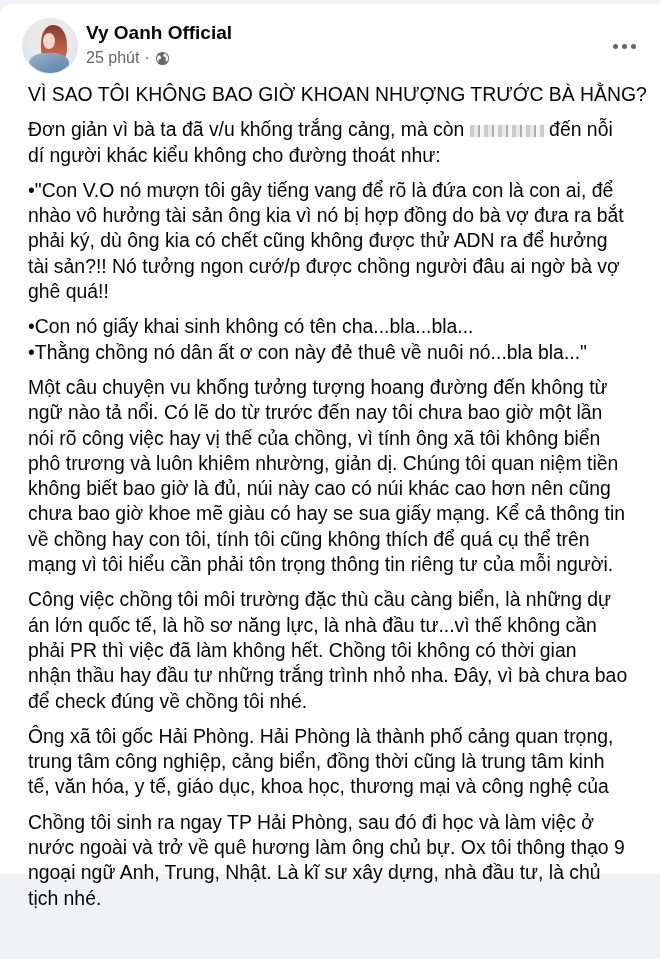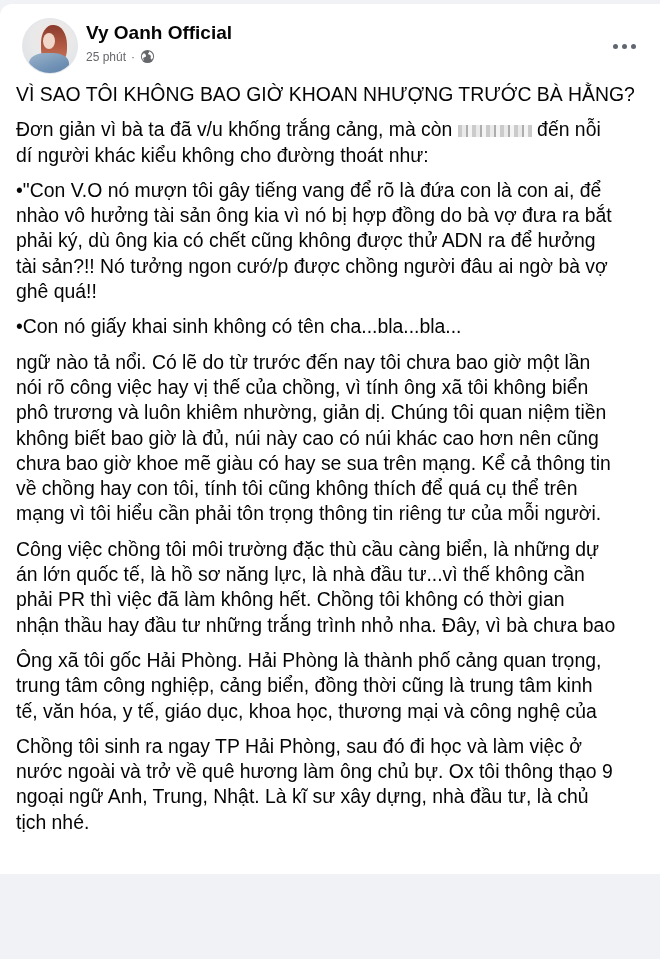--- a/index.html
+++ b/index.html
@@ -34,36 +34,36 @@
     position: absolute; left: 6px; top: 34px; width: 40px; height: 26px;
     background: linear-gradient(160deg, #9db4cc 0%, #6c8fb3 60%, #5a7ca1 100%);
     border-radius: 40% 40% 10% 10%;
   }
   .name {
     position: absolute; left: 64px; top: 4px;
     font-size: 19px; font-weight: bold; color: #050505; white-space: nowrap;
   }
   .meta {
     position: absolute; left: 64px; top: 31px;
-    font-size: 12px; color: #65676b; white-space: nowrap;
+    font-size: 16px; color: #65676b; white-space: nowrap;
     display: flex; align-items: center;
   }
   .meta .dot { margin: 0 5px; }
   .globe { width: 15px; height: 15px; display: inline-block; }
   .more {
     position: absolute; right: 0px; top: 18px; width: 36px; height: 20px;
     display: flex; justify-content: center; align-items: center; gap: 4px;
   }
   .more span { width: 5px; height: 5px; border-radius: 50%; background: #606770; display: block; }
   .content {
     position: absolute; left: 16px; top: 78px; width: 628px;
     font-size: 19.4px; line-height: 25.3px; color: #050505;
   }
   .content p { margin: 0 0 10px 0; }
-  .line { display: block; white-space: nowrap; }
+  .line { display: block; white-space: nowrap; margin-left: 12px; }
   .blur {
     display: inline-block; width: 74px; height: 12px; vertical-align: middle;
     background: repeating-linear-gradient(90deg, #aaa 0 4px, #ddd 4px 8px, #777 8px 10px, #eee 10px 14px);
     opacity: 0.6; filter: blur(0.6px);
   }
 </style>
 </head>
 <body>
 
 <div class="card">
@@ -100,35 +100,38 @@
     </p>
     <p>
       <span class="line">•"Con V.O nó mượn tôi gây tiếng vang để rõ là đứa con là con ai, để</span>
       <span class="line">nhào vô hưởng tài sản ông kia vì nó bị hợp đồng do bà vợ đưa ra bắt</span>
       <span class="line">phải ký, dù ông kia có chết cũng không được thử ADN ra để hưởng</span>
       <span class="line">tài sản?!! Nó tưởng ngon cướ/p được chồng người đâu ai ngờ bà vợ</span>
       <span class="line">ghê quá!!</span>
     </p>
     <p>
       <span class="line">•Con nó giấy khai sinh không có tên cha...bla...bla...</span>
+      <span class="line">•Thằng chồng nó dân ất ơ con này đẻ thuê về nuôi nó...bla bla..."</span>
     </p>
     <p>
+      <span class="line">Một câu chuyện vu khống tưởng tượng hoang đường đến không từ</span>
       <span class="line">ngữ nào tả nổi. Có lẽ do từ trước đến nay tôi chưa bao giờ một lần</span>
       <span class="line">nói rõ công việc hay vị thế của chồng, vì tính ông xã tôi không biển</span>
       <span class="line">phô trương và luôn khiêm nhường, giản dị. Chúng tôi quan niệm tiền</span>
       <span class="line">không biết bao giờ là đủ, núi này cao có núi khác cao hơn nên cũng</span>
-      <span class="line">chưa bao giờ khoe mẽ giàu có hay se sua trên mạng. Kể cả thông tin</span>
+      <span class="line">chưa bao giờ khoe mẽ giàu có hay se sua giấy mạng. Kể cả thông tin</span>
       <span class="line">về chồng hay con tôi, tính tôi cũng không thích để quá cụ thể trên</span>
       <span class="line">mạng vì tôi hiểu cần phải tôn trọng thông tin riêng tư của mỗi người.</span>
     </p>
     <p>
       <span class="line">Công việc chồng tôi môi trường đặc thù cầu càng biển, là những dự</span>
       <span class="line">án lớn quốc tế, là hồ sơ năng lực, là nhà đầu tư...vì thế không cần</span>
       <span class="line">phải PR thì việc đã làm không hết. Chồng tôi không có thời gian</span>
       <span class="line">nhận thầu hay đầu tư những trắng trình nhỏ nha. Đây, vì bà chưa bao</span>
+      <span class="line">để check đúng về chồng tôi nhé.</span>
     </p>
     <p>
       <span class="line">Ông xã tôi gốc Hải Phòng. Hải Phòng là thành phố cảng quan trọng,</span>
       <span class="line">trung tâm công nghiệp, cảng biển, đồng thời cũng là trung tâm kinh</span>
       <span class="line">tế, văn hóa, y tế, giáo dục, khoa học, thương mại và công nghệ của</span>
     </p>
     <p>
       <span class="line">Chồng tôi sinh ra ngay TP Hải Phòng, sau đó đi học và làm việc ở</span>
       <span class="line">nước ngoài và trở về quê hương làm ông chủ bự. Ox tôi thông thạo 9</span>
       <span class="line">ngoại ngữ Anh, Trung, Nhật. Là kĩ sư xây dựng, nhà đầu tư, là chủ</span>

